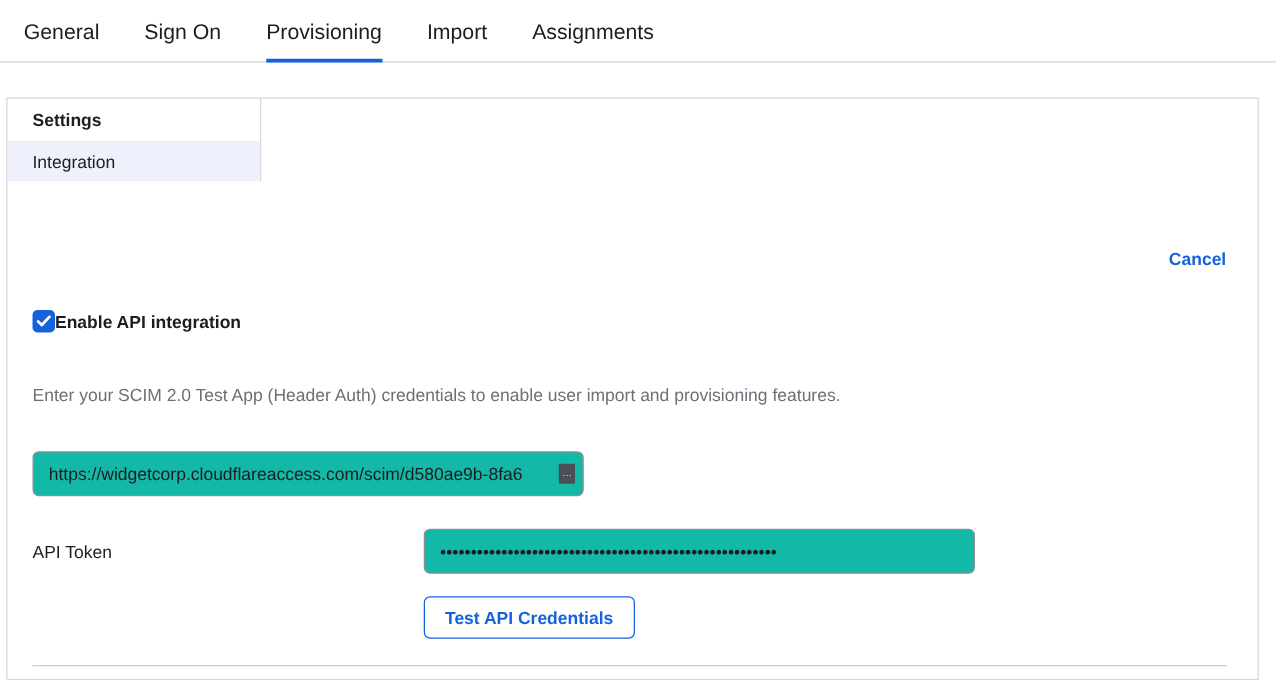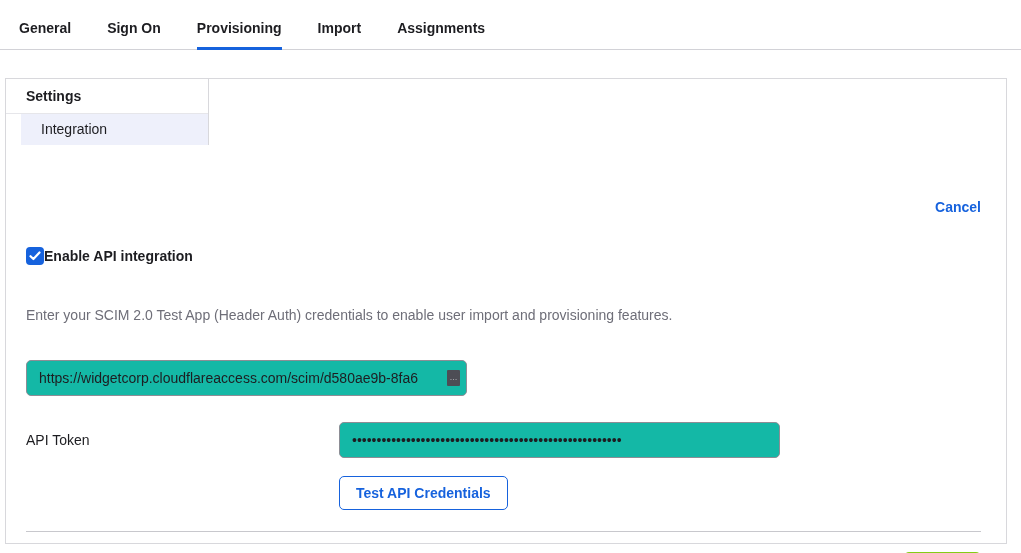--- a/index.html
+++ b/index.html
@@ -14,22 +14,22 @@
   
   .tabbar {
     display: flex;
     align-items: flex-end;
     gap: 36px;
     padding-left: 19px;
     border-bottom: 1px solid #d2d2d7;
     height: 50px;
   }
   .tab {
-    font-size: 14px;
-    font-weight: 700;
+    font-size: 17px;
+    font-weight: 400;
     color: #1d1d21;
     padding: 0 0 11px 0;
     margin-bottom: -1px;
     border-bottom: 3px solid transparent;
     cursor: pointer;
     white-space: nowrap;
   }
   .tab.active {
     border-bottom-color: #1662dd;
   }
@@ -57,21 +57,20 @@
     padding: 9px 20px 9px 20px;
     border-bottom: 1px solid #e6e6ea;
   }
   .sidebar-item {
     font-size: 14px;
     padding: 7px 20px 8px 20px;
     cursor: pointer;
   }
   .sidebar-item.selected {
     background: #eef0fb;
-    margin-left: 15px;
   }
 
   
   .main {
     flex: 1;
     padding: 0 25px 0 20px;
     display: flex;
     flex-direction: column;
   }
   .cancel-row {

